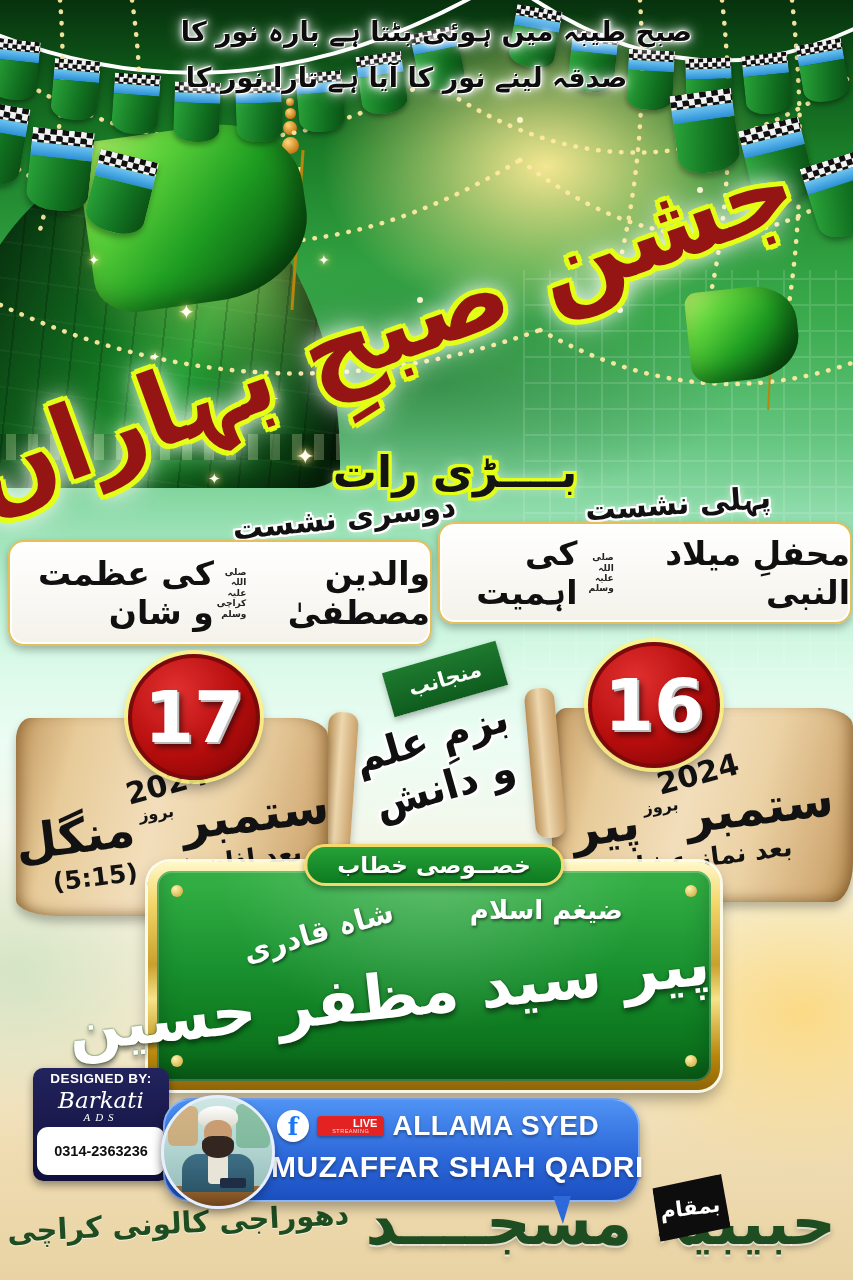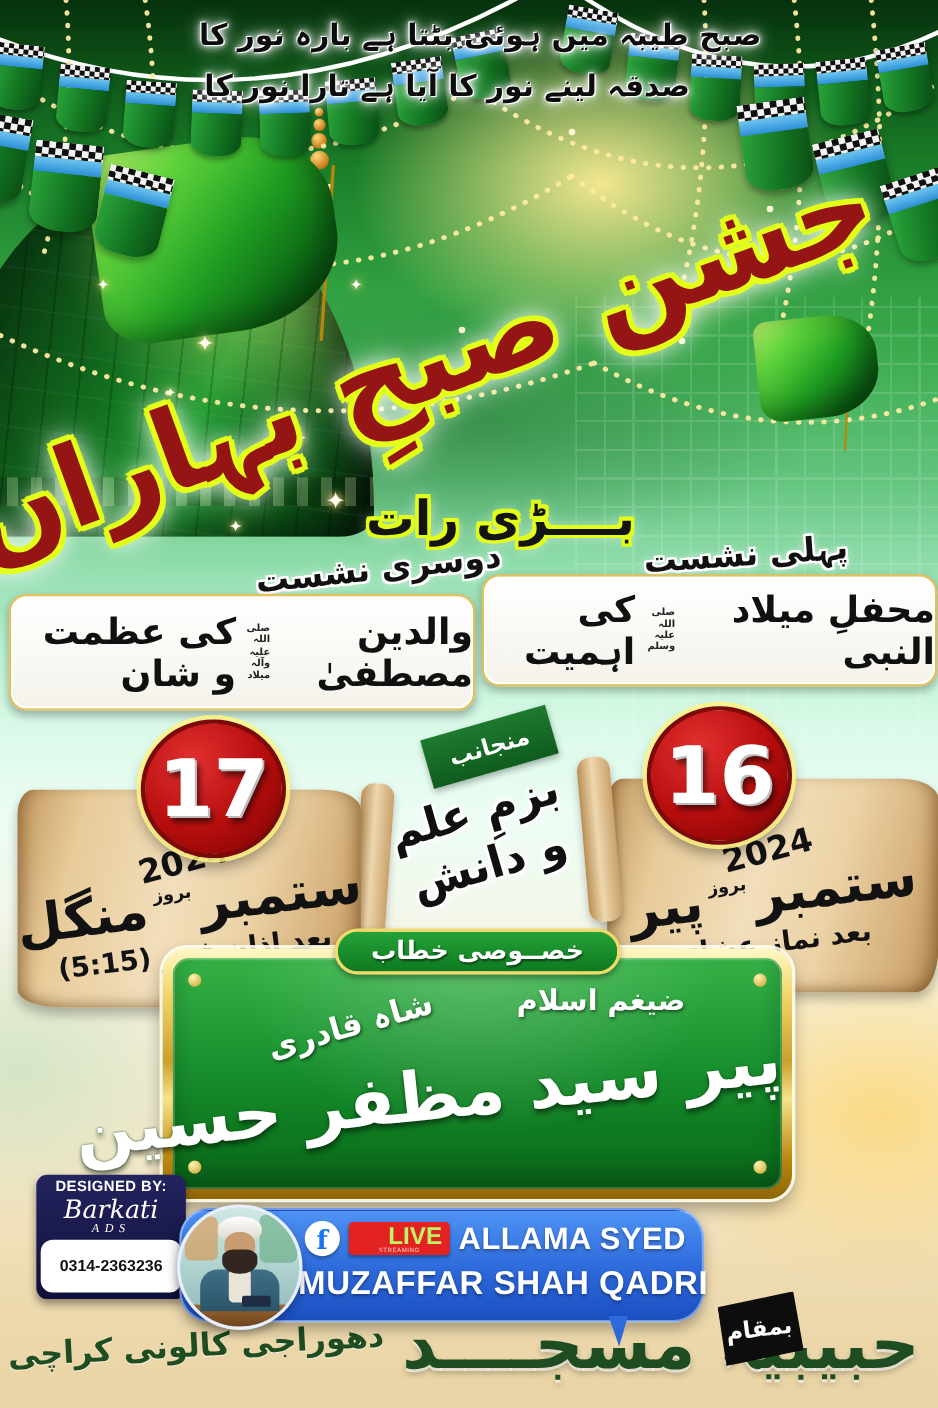--- a/index.html
+++ b/index.html
@@ -184,21 +184,21 @@
   .photo .beard{position:absolute;left:38px;top:38px;width:32px;height:22px;border-radius:40% 40% 60% 60%;background:#332620;}
   .photo .body{position:absolute;left:18px;top:56px;width:72px;height:38px;border-radius:16px 16px 0 0;
     background:linear-gradient(180deg,#3f6f86,#2c5568);}
   .photo .shawl{position:absolute;left:44px;top:56px;width:20px;height:30px;background:#e8e4d8;border-radius:4px;}
   .photo .desk{position:absolute;left:0;bottom:0;width:100%;height:20px;background:linear-gradient(180deg,#9a6632,#6e441c);}
   .photo .laptop{position:absolute;left:56px;bottom:18px;width:26px;height:10px;background:#1e2d44;border-radius:2px;}
   .bb-row1{position:absolute;left:112px;top:10px;display:flex;align-items:center;gap:8px;}
   .fb-circle{width:32px;height:32px;border-radius:50%;background:#fff;display:flex;align-items:center;justify-content:center;
     color:#1877f2;font-family:"DejaVu Serif",serif;font-weight:bold;font-size:24px;box-shadow:0 2px 3px rgba(0,0,0,.3);}
   .live-badge{background:#e32222;border-radius:4px;padding:2px 7px 1px;text-align:center;box-shadow:0 2px 3px rgba(0,0,0,.3);}
-  .live-badge .lv{color:#bef264;font-family:"Liberation Sans",sans-serif;font-weight:bold;font-size:22px;line-height:1;margin-left:29px;}
+  .live-badge .lv{color:#ffffff;font-family:"Liberation Sans",sans-serif;font-weight:bold;font-size:11px;line-height:1;margin-left:29px;}
   .live-badge .st{color:#ffd9d9;font-family:"Liberation Sans",sans-serif;font-size:5.5px;letter-spacing:.5px;line-height:1;}
   .bb-en1{color:#fff;font-family:"Liberation Sans",sans-serif;font-weight:bold;font-size:28px;letter-spacing:.5px;
     text-shadow:0 2px 3px rgba(0,0,0,.35);white-space:nowrap;}
   .bb-en2{position:absolute;left:106px;right:8px;top:50px;text-align:center;color:#fff;
     font-family:"Liberation Sans",sans-serif;font-weight:bold;font-size:30px;letter-spacing:.5px;
     text-shadow:0 2px 3px rgba(0,0,0,.35);white-space:nowrap;}
   
   .venue-badge{position:absolute;left:652px;top:1178px;width:76px;height:60px;z-index:7;
     background:#0d0d0d;transform:rotate(-7deg);
     clip-path:polygon(4% 10%,96% 0,100% 90%,6% 100%);
@@ -381,21 +381,21 @@
 
   <div class="sess-label first" dir="rtl">پہلی نشست</div>
   <div class="sess-box first" dir="rtl">
     <span>محفلِ میلاد النبی</span>
     <span class="hon">صلی اللہ علیہ وسلم</span>
     <span>کی اہمیت</span>
   </div>
   <div class="sess-label second" dir="rtl">دوسری نشست</div>
   <div class="sess-box second" dir="rtl">
     <span>والدین مصطفیٰ</span>
-    <span class="hon">صلی اللہ علیہ وآلہ میلاد</span>
+    <span class="hon">صلی اللہ علیہ کراچی وسلم</span>
     <span>کی عظمت و شان</span>
   </div>
 
   <div class="scroll r">
     <div class="paper"></div>
     <div class="daycircle">16</div>
     <div class="scroll-text">
       <span class="yr">2024</span>
       <div class="dateline">
         <span class="month">ستمبر</span>

